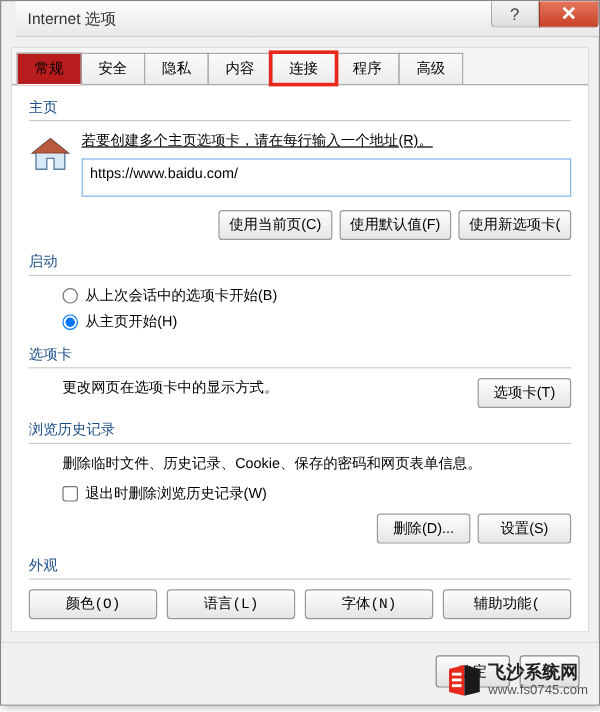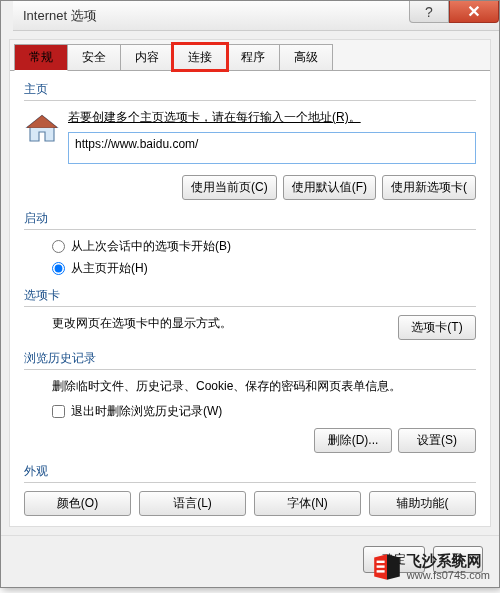--- a/index.html
+++ b/index.html
@@ -205,21 +205,21 @@
       height: 32px;
     }
     .wm-text { line-height: 1.1; }
     .wm-title { font-weight: bold; font-size: 15px; color: #212121;}
     .wm-url { font-size: 11px; color: #555; }
     .appearance-row {
       display: flex;
       gap: 8px;
       justify-content: space-between;
     }
-    .appearance-row .btn { min-width: 90px; flex: 1; }
+    .appearance-row .btn { min-width: 90px; flex: 1; font-family: Liberation Mono, monospace; }
   </style>
 </head>
 <body>
 
 <div class="window">
   <div class="titlebar">
     <div class="title-text">Internet 选项</div>
     <div class="title-btns">
       <div class="title-btn help">
         <span>?</span>
@@ -227,20 +227,21 @@
       <div class="title-btn close">
         <span>✕</span>
       </div>
     </div>
   </div>
 
   <div class="content">
     <div class="tabs">
       <div class="tab active">常规</div>
       <div class="tab">安全</div>
+      <div class="tab">隐私</div>
       <div class="tab">内容</div>
       <div class="tab highlighted">连接</div>
       <div class="tab">程序</div>
       <div class="tab">高级</div>
     </div>
 
     <div class="panel">
 
       <div class="group-title">主页</div>
       <hr class="group-line">

